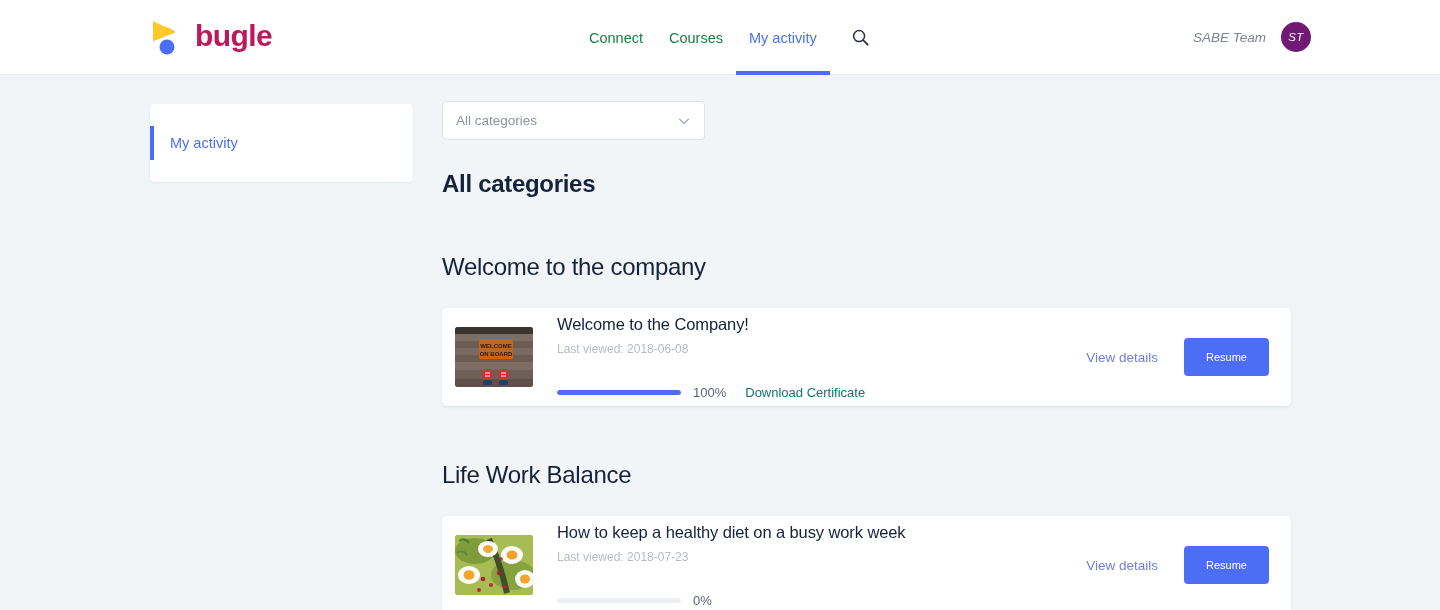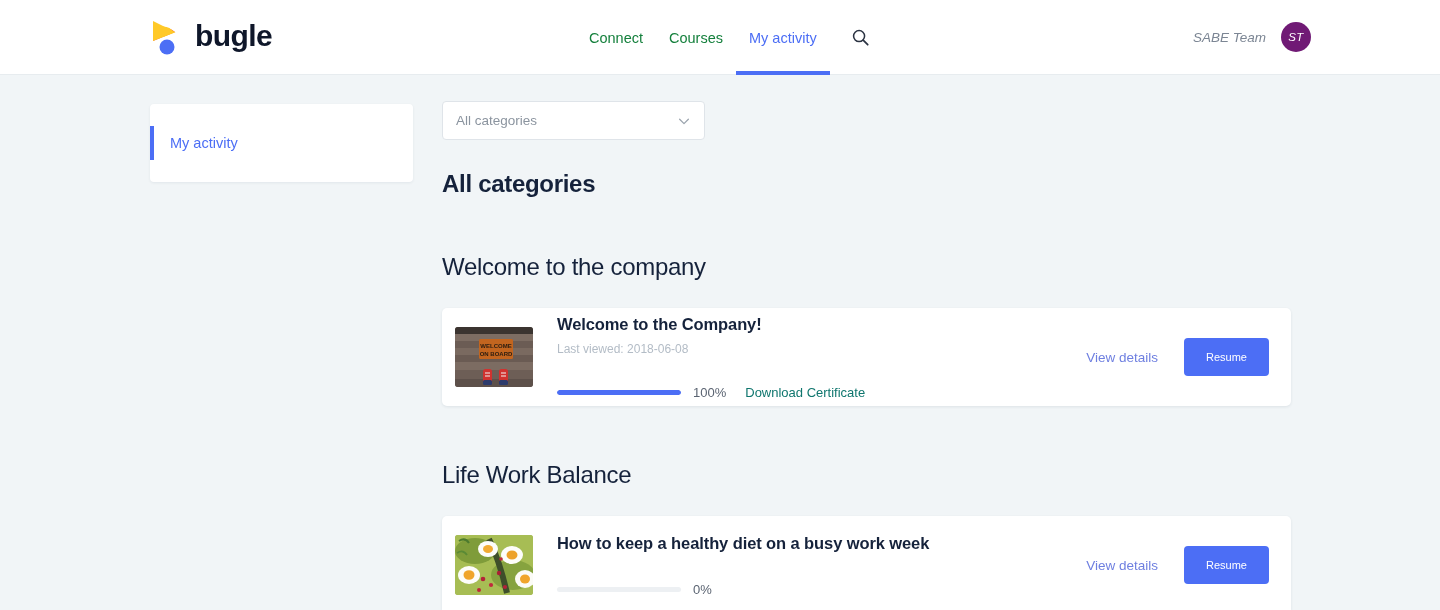--- a/index.html
+++ b/index.html
@@ -34,21 +34,21 @@
     gap: 7px;
     cursor: pointer;
   }
 
   .brand-mark { width: 38px; height: 36px; display: block; }
 
   .brand-word {
     font-size: 30px;
     font-weight: 700;
     letter-spacing: -0.6px;
-    color: #0f172a;
+    color: #be185d;
     line-height: 1;
     padding-bottom: 3px;
   }
 
   .nav {
     position: absolute;
     left: 589px;
     top: 0;
     height: 75px;
     display: flex;
@@ -220,21 +220,21 @@
   .thumb svg { display: block; width: 78px; height: 60px; }
 
   .card-body {
     flex: 1 1 auto;
     padding-left: 24px;
     min-width: 0;
   }
 
   .card-title {
     font-size: 16.5px;
-    font-weight: 700;
+    font-weight: 400;
     color: #15223b;
     letter-spacing: -0.1px;
   }
 
   .card-meta {
     font-size: 12px;
     color: #b3bcc6;
     margin-top: 8px;
   }
 
@@ -424,20 +424,21 @@
             <circle cx="24" cy="55" r="2" fill="#bd2739"></circle>
             <circle cx="50" cy="52" r="2.1" fill="#b32238"></circle>
             <circle cx="46" cy="24" r="1.8" fill="#c02a3d"></circle>
             <path d="M4 6 Q10 2 14 8" stroke="#4c7a2e" stroke-width="2" fill="none"></path>
             <path d="M2 18 Q8 14 12 20" stroke="#5a8a35" stroke-width="1.8" fill="none"></path>
           </svg>
         </div>
 
         <div class="card-body">
           <div class="card-title">How to keep a healthy diet on a busy work week</div>
+          <div class="card-meta">Last viewed: 2018-07-23</div>
           <div class="progress-row">
             <div class="bar-track">
               <div class="bar-fill" id="fill-1" style="width:0%"></div>
             </div>
             <span class="pct">0%</span>
           </div>
         </div>
 
         <div class="card-actions">
           <span class="view-details">View details</span>

